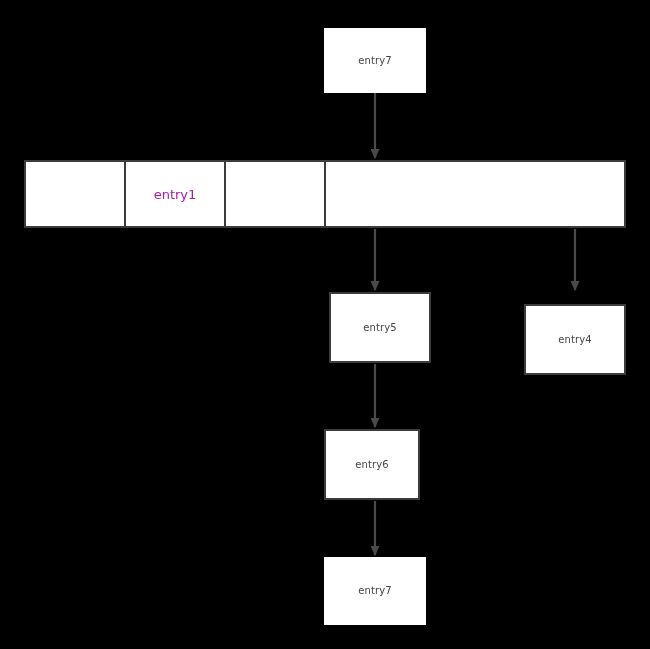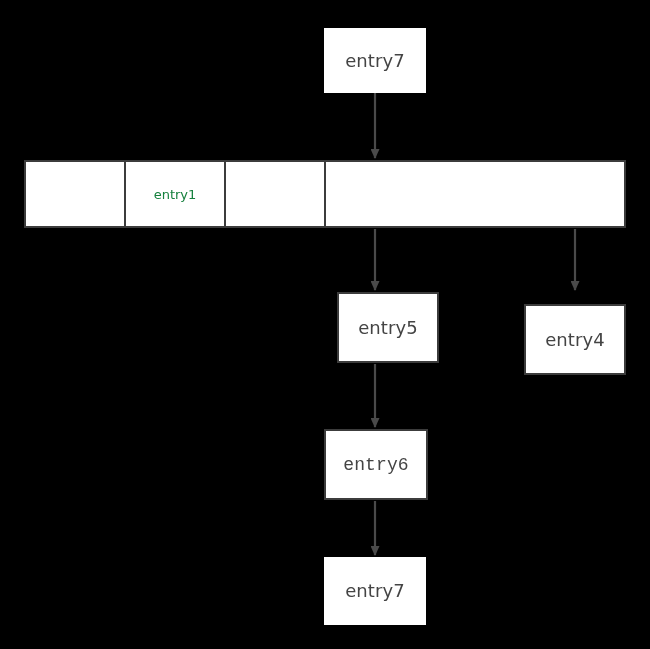--- a/index.html
+++ b/index.html
@@ -38,21 +38,21 @@
   .node {
     position: absolute;
     box-sizing: border-box;
     background: #ffffff;
     display: flex;
     align-items: center;
     justify-content: center;
     z-index: 2;
   }
   .node .node-label {
-    font-size: 18px;
+    font-size: 10px;
     line-height: 1;
     color: #444444;
     letter-spacing: 0.1px;
     white-space: nowrap;
   }
 
   .node.solid {
     border: 2px solid #3c3c3c;
   }
   .node.dashed {
@@ -77,21 +77,21 @@
     justify-content: center;
     border-right: 2px solid #3c3c3c;
     background: #ffffff;
   }
   .bucket-cell:last-child {
     border-right: none;
   }
   .bucket-cell .cell-label {
     font-size: 13px;
     line-height: 1;
-    color: #15803d;
+    color: #a21caf;
     white-space: nowrap;
   }
 </style>
 </head>
 <body>
 
 <div id="diagram-canvas">
 
   <svg id="edge-layer" viewBox="0 0 650 649" width="650" height="649" xmlns="http://www.w3.org/2000/svg">
     <defs>
@@ -139,29 +139,29 @@
       <span class="cell-label"></span>
     </div>
 
 
     <div class="bucket-cell">
       <span class="cell-label"></span>
     </div>
 
   </div>
 
-  <div class="node solid" id="node-entry5" style="left:337px; top:292px; width:102px; height:71px;">
+  <div class="node solid" id="node-entry5" style="left:329px; top:292px; width:102px; height:71px;">
     <span class="node-label">entry5</span>
   </div>
 
   <div class="node solid" id="node-entry4" style="left:524px; top:304px; width:102px; height:71px;">
     <span class="node-label">entry4</span>
   </div>
 
-  <div class="node solid" id="node-entry6" style="left:324px; top:429px; width:104px; height:71px;font-family:Liberation Mono, monospace;">
+  <div class="node solid" id="node-entry6" style="left:324px; top:429px; width:96px; height:71px;">
     <span class="node-label">entry6</span>
   </div>
 
   <div class="node dashed" id="node-bottom-entry7" style="left:324px; top:557px; width:102px; height:68px;">
     <span class="node-label">entry7</span>
   </div>
 
 </div>
 
 </body></html>

